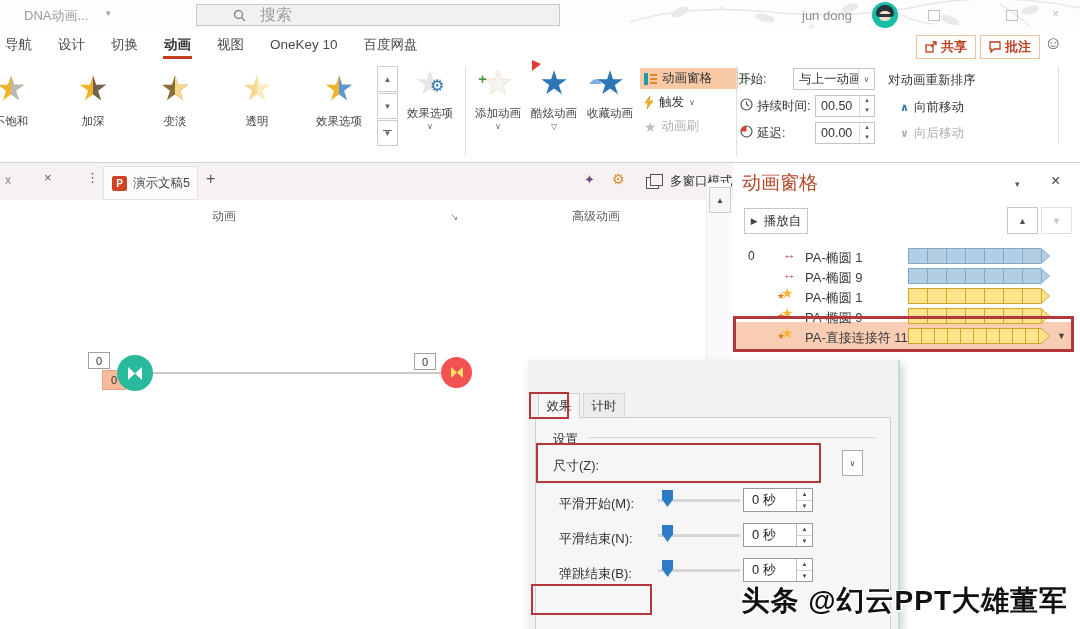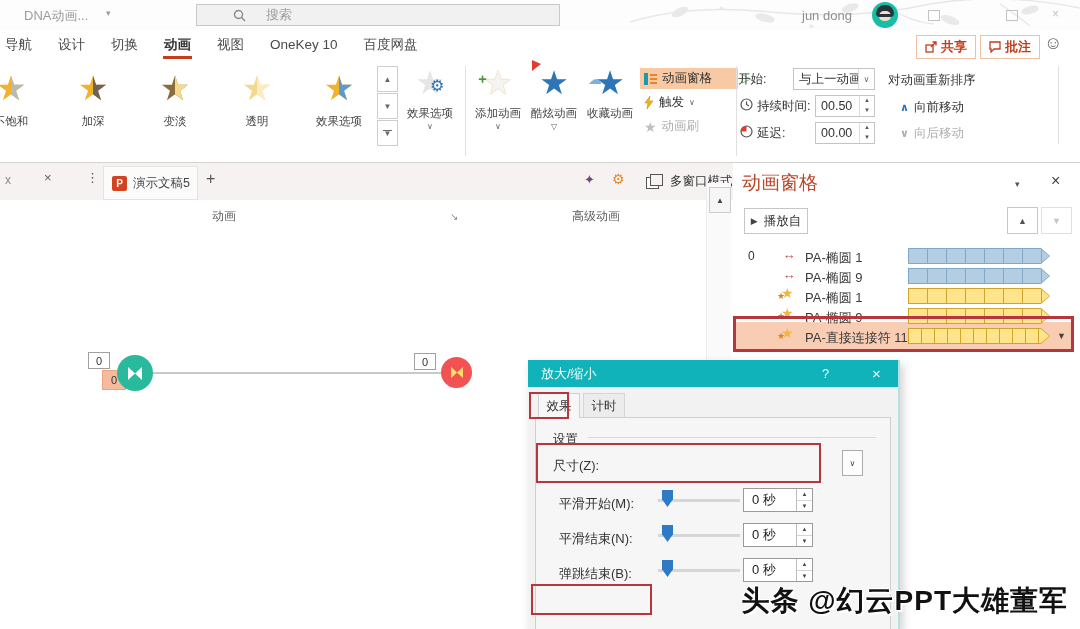--- a/index.html
+++ b/index.html
@@ -5,21 +5,21 @@
   html,body{margin:0;padding:0}
   body{width:1080px;height:629px;position:relative;overflow:hidden;
        font-family:"Liberation Sans","DejaVu Sans",sans-serif;background:#fff;color:#333}
   .abs{position:absolute}
   
   .titlebar{left:0;top:0;width:1080px;height:30px;background:#fdfdfd}
   .doc-title{left:24px;top:7px;font-size:13px;color:#9b9b9b}
   .title-caret{left:106px;top:8px;font-size:9px;color:#9b9b9b}
   .search-box{left:196px;top:4px;width:364px;height:22px;background:#f1f1f1;border:1px solid #c9c9c9;box-sizing:border-box;display:flex;align-items:center}
   .search-box svg{margin-left:36px}
-  .search-ph{margin-left:20px;font-size:13px;color:#9e9e9e}
+  .search-ph{margin-left:14px;font-size:16px;color:#9e9e9e}
   .user-name{left:802px;top:8px;font-size:13px;color:#8f8f8f}
   .avatar{left:872px;top:2px;width:26px;height:26px;border-radius:50%;background:#17bda4;overflow:hidden}
   .avatar .hair{position:absolute;left:4px;top:3px;width:18px;height:12px;border-radius:9px 9px 4px 4px;background:#27343c}
   .avatar .face{position:absolute;left:7px;top:9px;width:12px;height:10px;border-radius:6px;background:#f3ddc9}
   .avatar .glasses{position:absolute;left:7px;top:12px;width:12px;height:3px;background:#27343c}
   .win-ic{color:#c2c2c2;font-size:12px;top:8px}
   .win-box{width:10px;height:9px;border:1px solid #c2c2c2;top:10px}
   .deco{left:560px;top:0;opacity:.65}
   
   .tabstrip{left:0;top:30px;width:1080px;height:32px;background:#fff;display:flex;align-items:center}
@@ -399,23 +399,20 @@
         <span class="bar">
           <span class="outer" style="background:#cfa42b"></span>
           <span class="inner" style="background:#ffe48c;background-image:repeating-linear-gradient(90deg,transparent 0 12px,#cfa42b 12px 13px)"></span>
         </span>
         <span class="row-dd">▼</span>
       </div>
     </div>
 </div>
 
 <div class="abs dialog">
-  <div class="abs dlg-title">
-    <span class="t">放大/缩小</span>
-  </div>
   <span class="abs dlg-help">?</span>
   <span class="abs dlg-close">×</span>
 
   <div class="abs dtab active" style="left:10px;width:42px"><span>效果</span></div>
   <div class="abs dtab idle" style="left:55px;width:42px"><span>计时</span></div>
 
   <div class="abs dlg-panel">
     <span class="abs gtitle" style="left:17px;top:11px">设置</span>
     <div class="abs gline" style="left:52px;top:19px;width:288px"></div>
 

